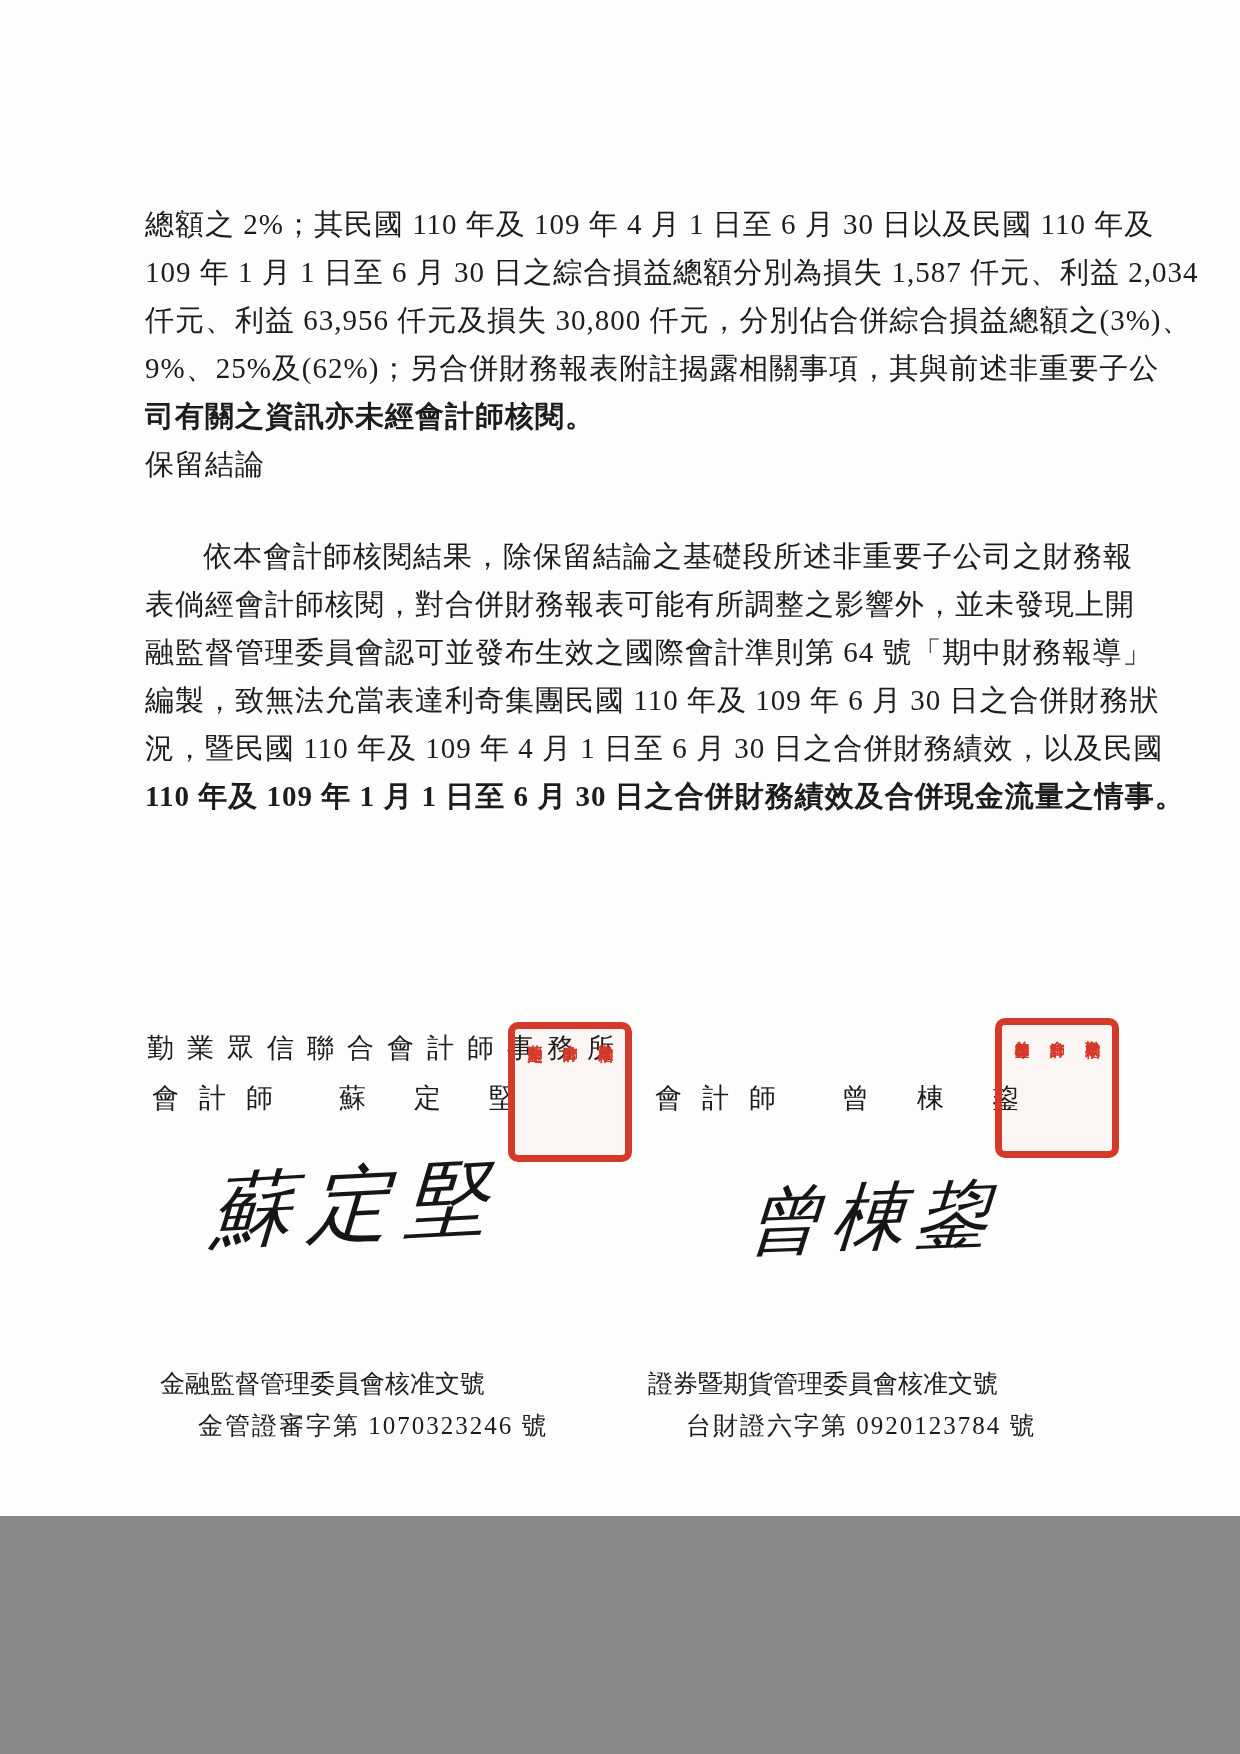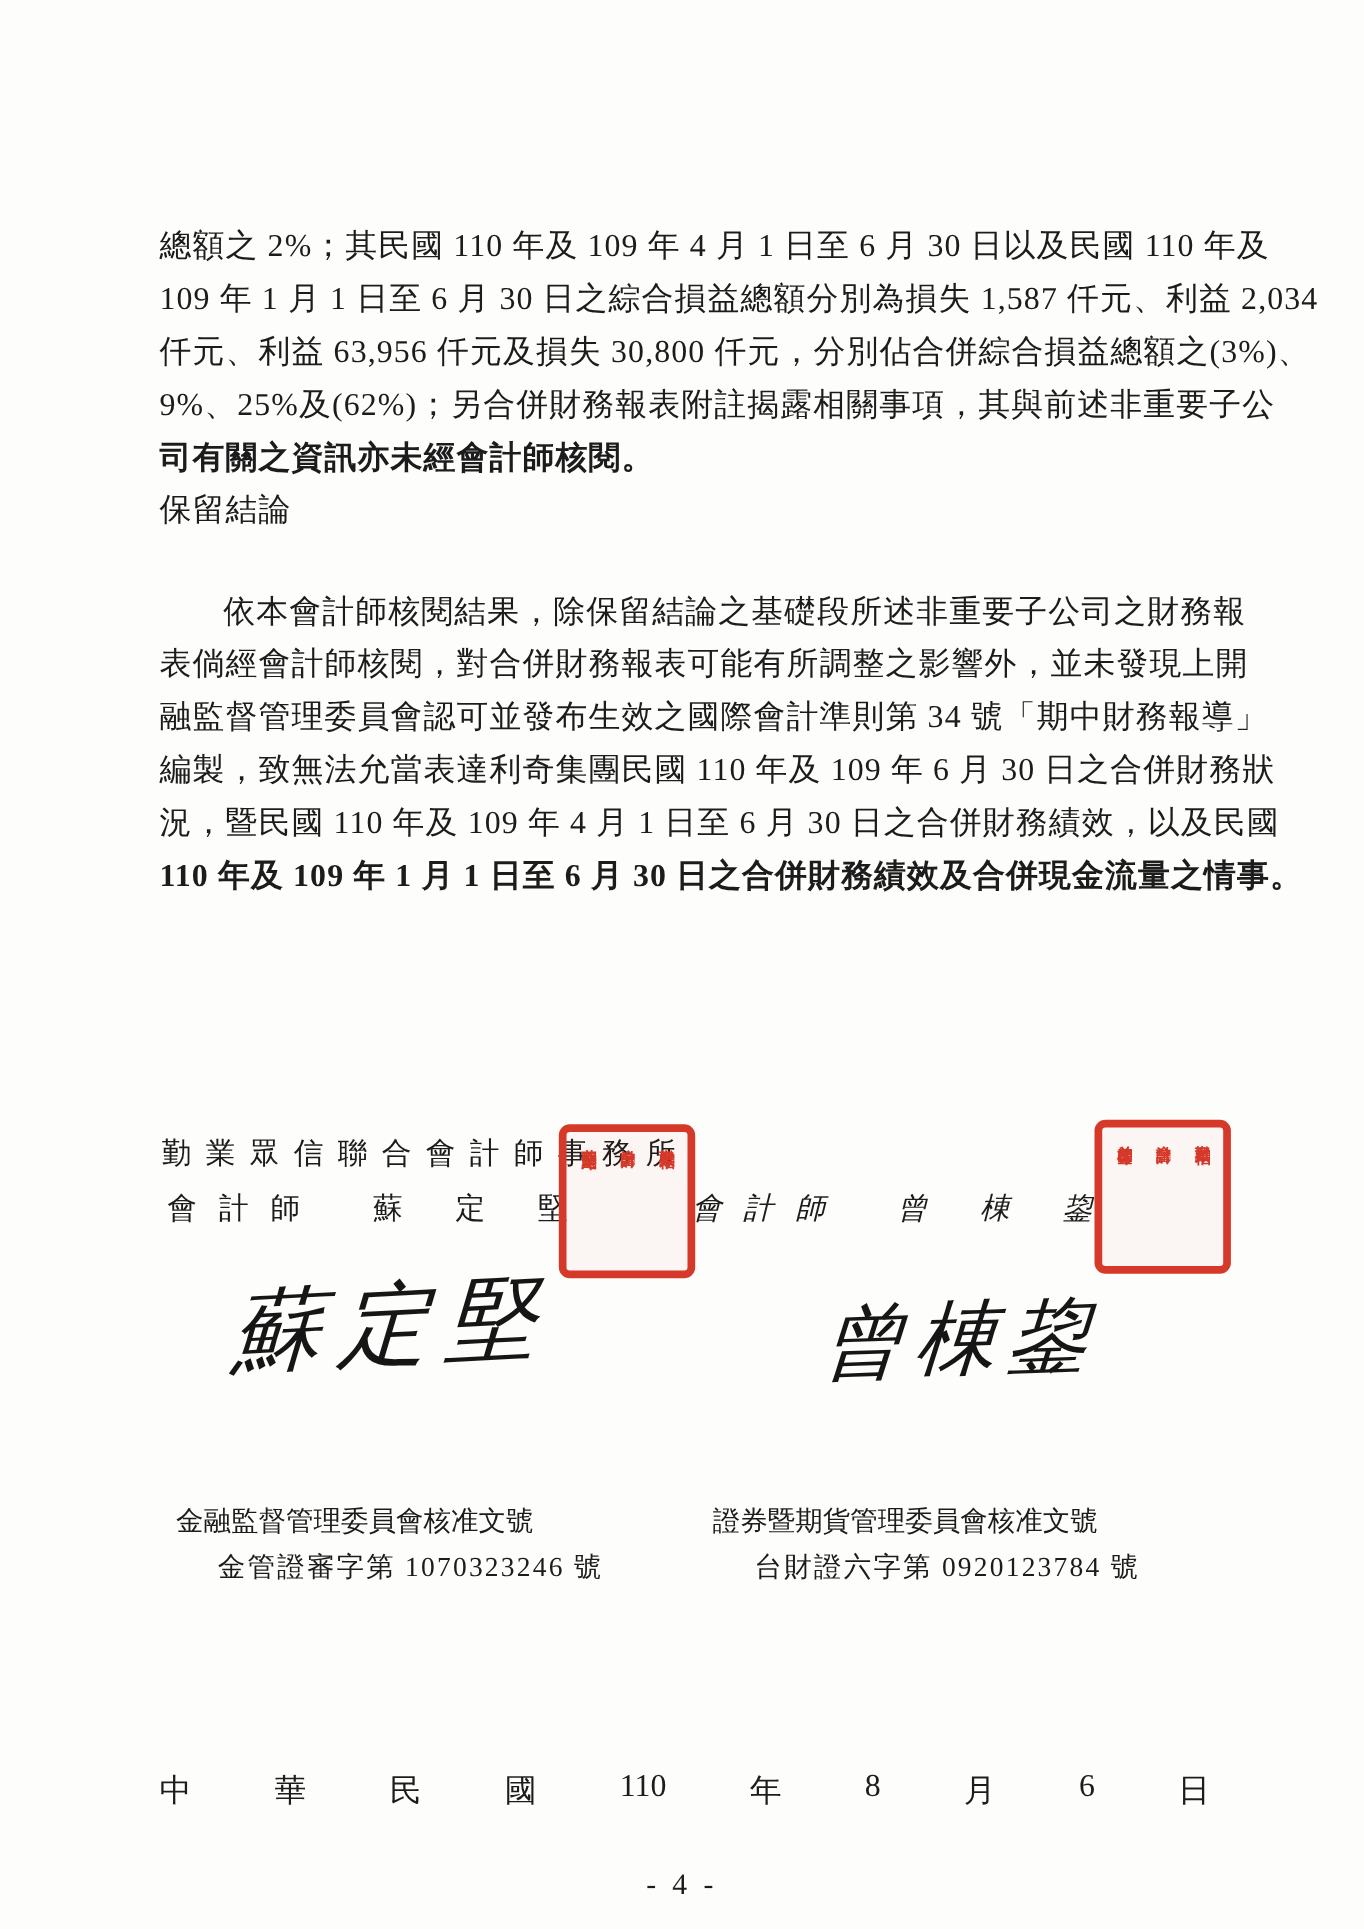--- a/index.html
+++ b/index.html
@@ -2,21 +2,21 @@
 <html><head>
 <meta charset="utf-8">
 <style>
   html,body { margin:0; padding:0; }
   body {
     font-family: "Liberation Serif", "DejaVu Serif", serif;
     background:#888;
   }
   .page {
     position:relative;
-    width:1240px; height:1754px;
+    width:1240px; height:1516px;
     margin:0 auto;
     background:#fdfdfb;
     color:#1c1c1c;
     overflow:hidden;
   }
   
   .body-text {
     position:absolute; left:145px; top:200px; width:957px;
     font-size:29px; line-height:48px;
     letter-spacing:1px;
@@ -32,21 +32,21 @@
 
   
   .firm-name {
     position:absolute; left:147px; top:1030px;
     font-size:27px; letter-spacing:13px; white-space:nowrap;
   }
   .acct-row { position:absolute; font-size:27px; white-space:nowrap; }
   .acct-row .title { letter-spacing:20px; }
   .acct-row .name  { letter-spacing:48px; margin-left:46px; }
   .acct-row-1 { left:152px; top:1080px; }
-  .acct-row-2 { left:629px; top:1080px;font-style:italic; }
+  .acct-row-2 { left:655px; top:1080px; }
 
   
   .seal {
     position:absolute; width:124px; height:140px;
     border:7px solid #d5392a; border-radius:10px;
     box-sizing:border-box;
     display:flex; flex-direction:row-reverse; justify-content:space-around;
     padding:4px 2px; background:rgba(213,57,42,0.04);
   }
   .seal-1 { left:508px; top:1022px; }
@@ -94,21 +94,21 @@
 
   <div class="body-text">
     <div class="line">總額之 2%；其民國 110 年及 109 年 4 月 1 日至 6 月 30 日以及民國 110 年及</div>
     <div class="line">109 年 1 月 1 日至 6 月 30 日之綜合損益總額分別為損失 1,587 仟元、利益 2,034</div>
     <div class="line">仟元、利益 63,956 仟元及損失 30,800 仟元，分別佔合併綜合損益總額之(3%)、</div>
     <div class="line">9%、25%及(62%)；另合併財務報表附註揭露相關事項，其與前述非重要子公</div>
     <div class="line last">司有關之資訊亦未經會計師核閱。</div>
     <div class="line heading">保留結論</div>
     <div class="line indent">依本會計師核閱結果，除保留結論之基礎段所述非重要子公司之財務報</div>
     <div class="line">表倘經會計師核閱，對合併財務報表可能有所調整之影響外，並未發現上開</div>
-    <div class="line">融監督管理委員會認可並發布生效之國際會計準則第 34 號「期中財務報導」</div>
+    <div class="line">融監督管理委員會認可並發布生效之國際會計準則第 64 號「期中財務報導」</div>
     <div class="line">編製，致無法允當表達利奇集團民國 110 年及 109 年 6 月 30 日之合併財務狀</div>
     <div class="line">況，暨民國 110 年及 109 年 4 月 1 日至 6 月 30 日之合併財務績效，以及民國</div>
     <div class="line last">110 年及 109 年 1 月 1 日至 6 月 30 日之合併財務績效及合併現金流量之情事。</div>
   </div>
 
   <div class="firm-name">勤業眾信聯合會計師事務所</div>
 
   <div class="acct-row acct-row-1">
     <span class="title">會計師</span><span class="name">蘇定堅</span>
   </div>

